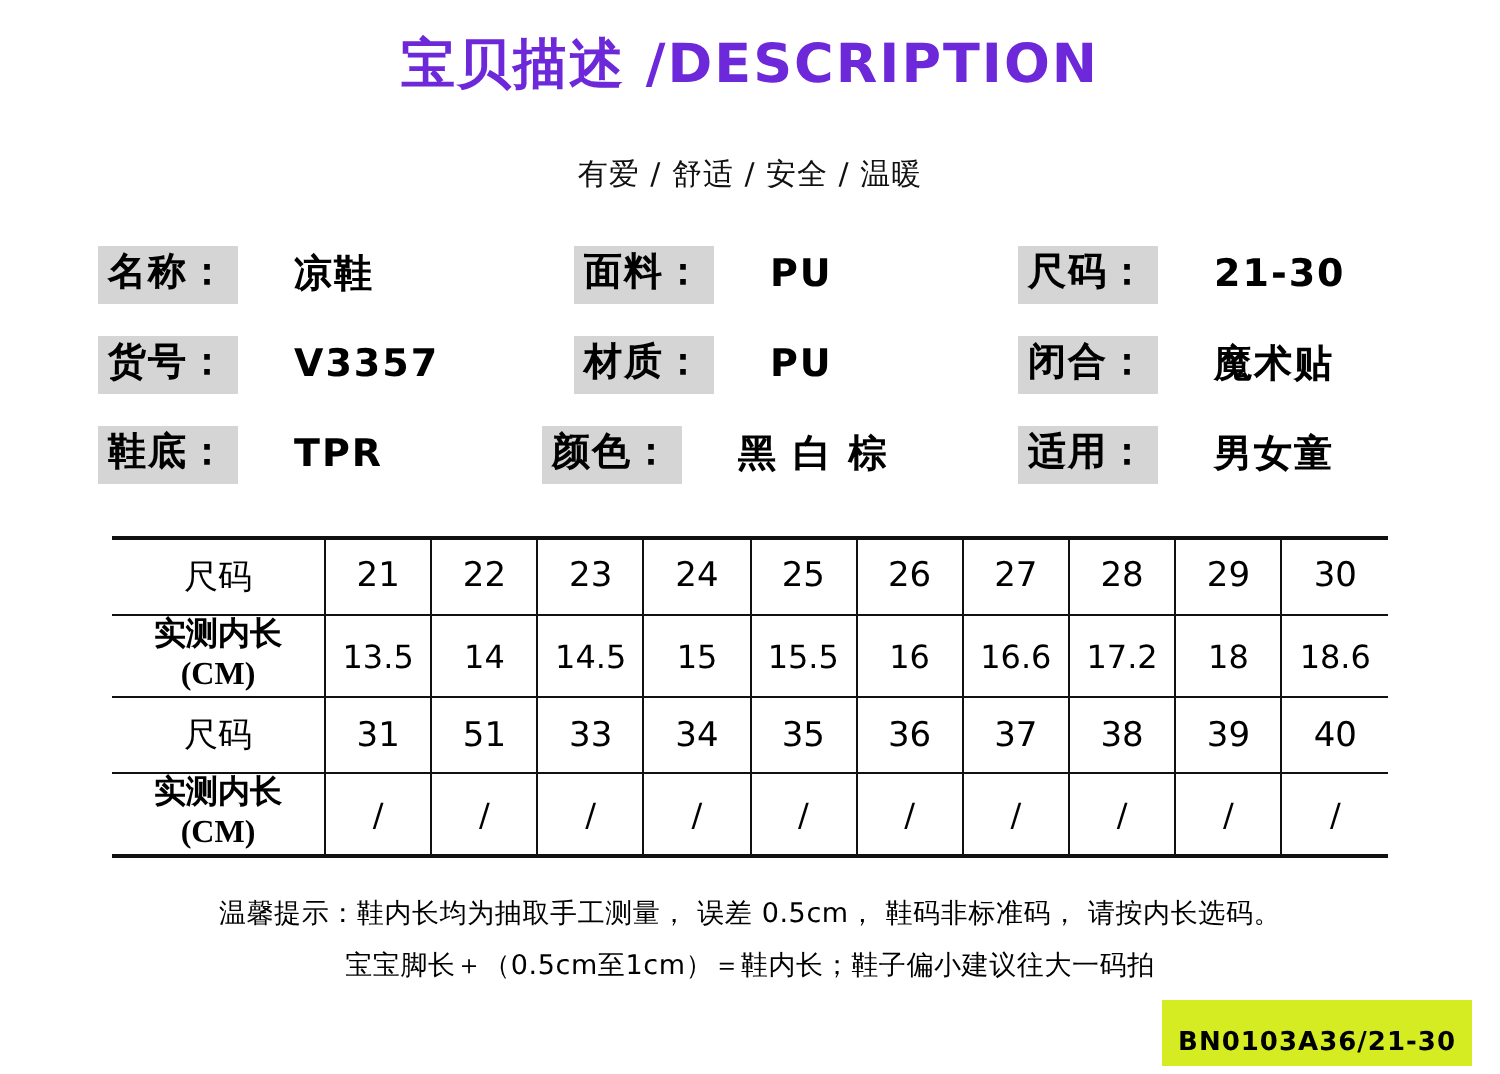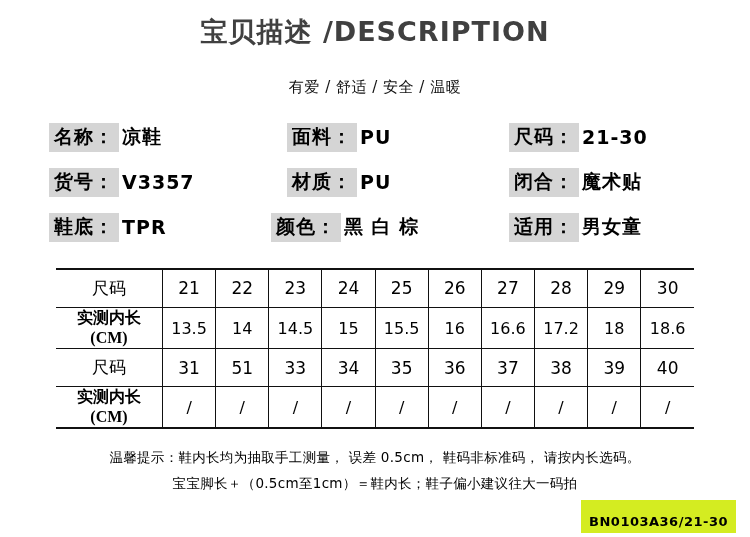--- a/index.html
+++ b/index.html
@@ -20,21 +20,21 @@
     height: 537px;
     position: relative;
     box-sizing: border-box;
   }
   .title {
     text-align: center;
     font-size: 27px;
     font-weight: bold;
     letter-spacing: 1px;
     margin-top: 14px;
-    color: #404040;
+    color: #6d28d9;
   }
   .subtitle {
     text-align: center;
     font-size: 15px;
     margin-top: 28px;
     color: #111;
     letter-spacing: 0.5px;
   }
 
   
@@ -62,21 +62,21 @@
     font-size: 19px;
     font-weight: bold;
     padding: 3px 5px 4px 5px;
     letter-spacing: 1px;
     white-space: nowrap;
     line-height: 1.15;
   }
   .val {
     font-size: 19px;
     font-weight: bold;
-    margin-left: 3px;
+    margin-left: 28px;
     white-space: nowrap;
     letter-spacing: 1px;
   }
 
   
   .table-wrap {
     margin: 26px 56px 0 56px;
     border-top: 2px solid #111;
     border-bottom: 2px solid #111;
   }

